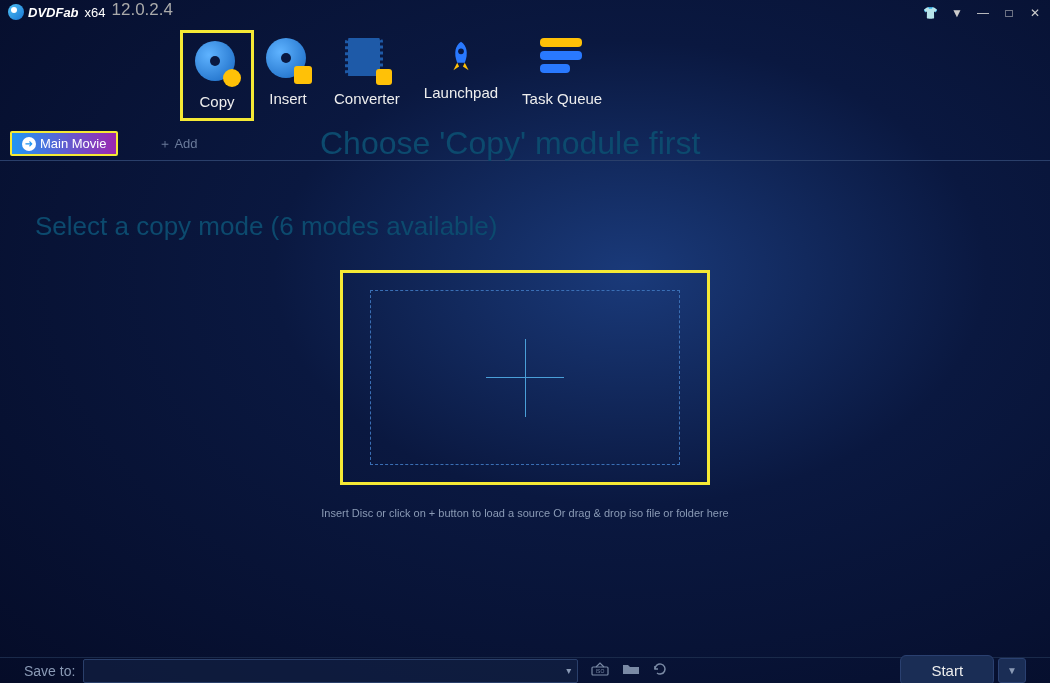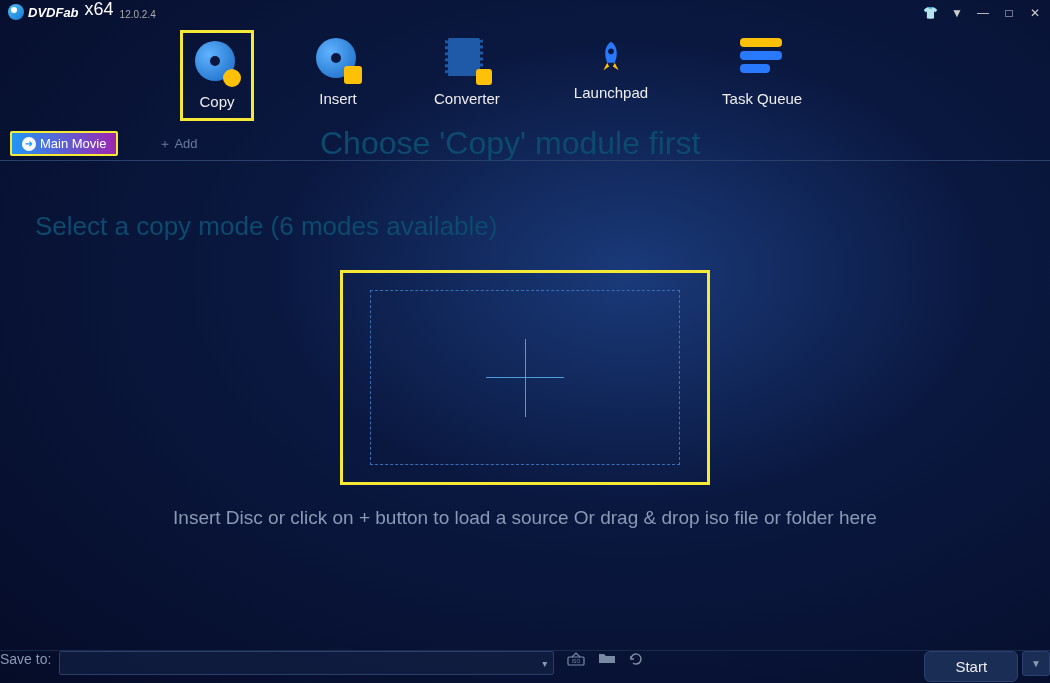--- a/index.html
+++ b/index.html
@@ -3,27 +3,27 @@
 <meta charset="utf-8">
 <style>
 * { margin: 0; padding: 0; box-sizing: border-box; font-family: Arial, sans-serif; }
 body { width: 1050px; height: 683px; background: radial-gradient(ellipse at 60% 40%, #1a3a7a 0%, #0a1840 40%, #050c28 100%); overflow: hidden; color: #fff; position: relative; }
 
 
 .title-bar { display: flex; align-items: flex-end; padding: 4px 8px; height: 24px; }
 .logo-circle { width: 16px; height: 16px; border-radius: 50%; background: linear-gradient(135deg, #4fc3f7, #1976d2); margin-right: 4px; display: inline-block; position: relative; }
 .logo-circle::after { content: ''; position: absolute; width: 6px; height: 6px; background: #fff; border-radius: 50%; top: 3px; left: 3px; }
 .app-name { font-weight: bold; font-style: italic; font-size: 13px; margin-right: 6px; }
-.app-arch { font-size: 18px; margin-right: 6px; }
-.app-ver { font-size: 10px; color: #aaa; }
+.app-arch { font-size: 13px; margin-right: 6px; }
+.app-ver { font-size: 17px; color: #aaa; }
 .window-controls { margin-left: auto; display: flex; gap: 12px; align-items: center; }
 .win-ctrl { width: 14px; height: 14px; cursor: pointer; display: flex; align-items: center; justify-content: center; font-size: 12px; color: #ccc; }
 
 
-.modules { display: flex; padding: 6px 0 0 180px; gap: 50px; }
+.modules { display: flex; padding: 6px 0 0 180px; }
 .module { display: flex; flex-direction: column; align-items: center; cursor: pointer; padding: 8px 12px; }
 .module.active { border: 3px solid #f5e935; }
 .mod-icon { width: 44px; height: 44px; margin-bottom: 8px; position: relative; }
 .disc { width: 40px; height: 40px; border-radius: 50%; background: radial-gradient(circle at 35% 35%, #5fb3ff, #1565c0); position: relative; }
 .disc::after { content: ''; position: absolute; width: 10px; height: 10px; background: #0a1840; border-radius: 50%; top: 50%; left: 50%; transform: translate(-50%, -50%); }
 .disc-badge { position: absolute; bottom: -2px; right: -2px; width: 18px; height: 18px; background: #ffc107; border-radius: 50%; }
 .film-icon { width: 38px; height: 38px; background: #1e5aa8; border-radius: 4px; position: relative; border-left: 3px dotted #0a1840; border-right: 3px dotted #0a1840; }
 .film-badge { position: absolute; bottom: -3px; right: -3px; width: 16px; height: 16px; background: #ffc107; border-radius: 3px; }
 .rocket { width: 38px; height: 38px; position: relative; }
 .rocket svg { width: 100%; height: 100%; }
@@ -42,24 +42,24 @@
 .main-area { padding: 50px 35px 0; position: relative; }
 .select-mode { font-size: 26px; color: #0c4a6e; }
 .add-files-label { font-size: 24px; color: #f5e935; position: absolute; top: 155px; left: 35px; }
 
 .drop-outer { border: 3px solid #f5e935; width: 370px; height: 215px; margin: 28px auto 0; display: flex; align-items: center; justify-content: center; }
 .drop-inner { border: 1px dashed #3a6fb5; width: 310px; height: 175px; display: flex; align-items: center; justify-content: center; cursor: pointer; }
 .plus-h { width: 78px; height: 1px; background: #4a9fd8; position: absolute; }
 .plus-v { width: 1px; height: 78px; background: #4a9fd8; position: absolute; }
 .plus-wrap { position: relative; width: 80px; height: 80px; display: flex; align-items: center; justify-content: center; }
 
-.hint-text { text-align: center; margin-top: 22px; color: #8a9ab5; font-size: 19px; }
+.hint-text { text-align: center; margin-top: 22px; color: #8a9ab5; font-size: 11px; }
 
 
-.footer { position: absolute; bottom: 0; left: 0; right: 0; height: 33px; display: flex; align-items: flex-start; padding: 0 0; border-top: 1px solid #1a2a4a; }
+.footer { position: absolute; bottom: 0; left: 0; right: 0; height: 26px; display: flex; align-items: center; padding: 0 24px; border-top: 1px solid #1a2a4a; }
 .save-label { color: #8a9ab5; font-size: 14px; margin-right: 8px; }
 .save-path { flex: 0 0 495px; height: 24px; background: rgba(20,35,70,0.6); border: 1px solid #2a3f6a; border-radius: 2px; display: flex; align-items: center; justify-content: flex-end; padding: 0 6px; cursor: pointer; }
 .save-path::after { content: '▾'; color: #8a9ab5; font-size: 10px; }
 .footer-icon { margin-left: 12px; color: #7a8aa5; cursor: pointer; font-size: 16px; }
 .start-btn { margin-left: auto; background: #1a2d55; border: 1px solid #2a4070; padding: 6px 30px; border-radius: 6px; font-size: 15px; cursor: pointer; color: #eee; }
 .start-drop { background: #1a2d55; border: 1px solid #2a4070; padding: 6px 8px; border-radius: 3px; margin-left: 4px; cursor: pointer; color: #8a9ab5; font-size: 10px; }
 </style>
 </head>
 <body>
 

